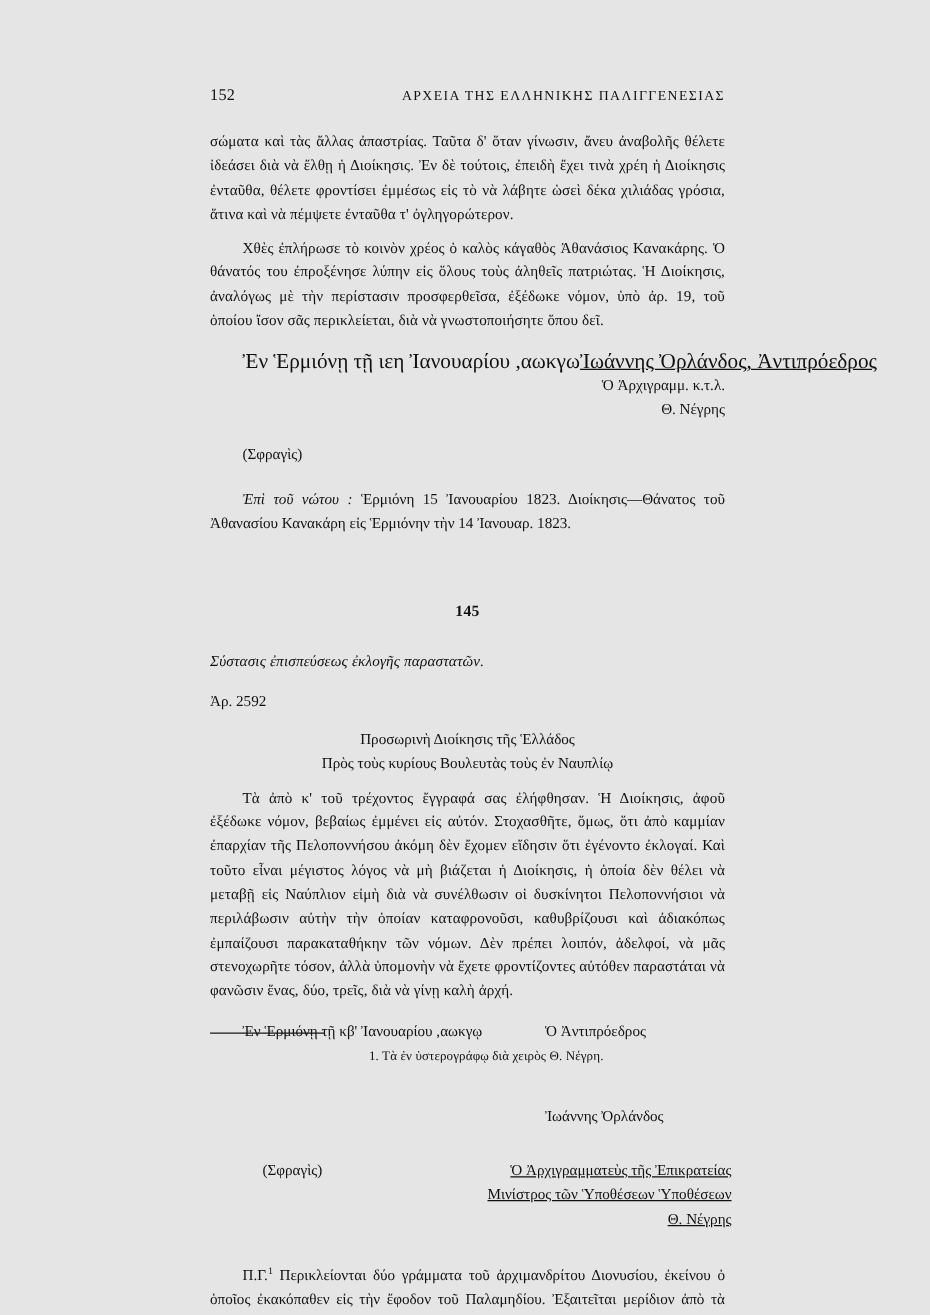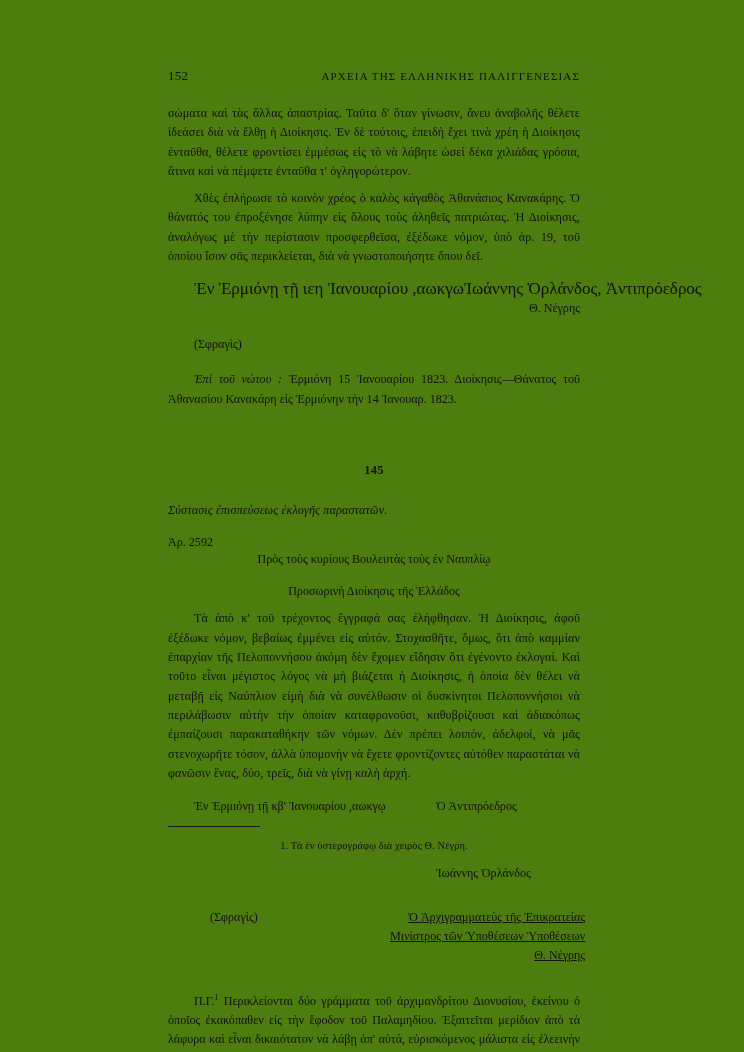--- a/index.html
+++ b/index.html
@@ -4,21 +4,21 @@
 <style>
   html, body {
     margin: 0;
     padding: 0;
     background: #ffffff;
   }
   .page {
     position: relative;
     width: 744px;
     height: 1052px;
-    background: #4d7c0f;
+    background: #e5e5e5;
     margin: 0 auto;
     overflow: hidden;
     font-family: "Liberation Serif", "DejaVu Serif", serif;
     color: #111111;
   }
   .content {
     position: absolute;
     left: 168px;
     top: 68px;
     width: 412px;
@@ -68,20 +68,21 @@
   }
   .sigrow .left {
     flex: 0 0 245px;
     padding-left: 26px;
     white-space: nowrap;
   }
   .sigrow .right {
     flex: 1 1 auto;
     text-align: right;
     white-space: nowrap;
+    text-decoration: underline;
   }
   .rightcol {
     text-align: right;
     font-size: 12.1px;
     line-height: 19.3px;
     white-space: nowrap;
   }
   .seal {
     font-size: 12.1px;
     line-height: 19.3px;
@@ -179,21 +180,21 @@
   .fnrule {
     position: absolute;
     left: 168px;
     top: 826px;
     width: 92px;
     height: 0;
     border-top: 1.6px solid #1a1a1a;
   }
   .footnote {
     position: absolute;
-    left: 168px;
+    left: 183px;
     top: 838px;
     width: 412px;
     font-size: 10.4px;
     line-height: 15px;
     text-align: center;
     letter-spacing: 0.1px;
   }
 </style>
 </head>
 <body>
@@ -208,37 +209,38 @@
     </div>
 
     <p class="body">σώματα καὶ τὰς ἄλλας ἀπαστρίας. Ταῦτα δ' ὅταν γίνωσιν, ἄνευ ἀναβολῆς θέλετε ἰδεάσει διὰ νὰ ἔλθῃ ἡ Διοίκησις. Ἐν δὲ τούτοις, ἐπειδὴ ἔχει τινὰ χρέη ἡ Διοίκησις ἐνταῦθα, θέλετε φροντίσει ἐμμέσως εἰς τὸ νὰ λάβητε ὡσεὶ δέκα χιλιάδας γρόσια, ἅτινα καὶ νὰ πέμψετε ἐνταῦθα τ' ὀγληγορώτερον.</p>
 
     <p class="body indent gap">Χθὲς ἐπλήρωσε τὸ κοινὸν χρέος ὁ καλὸς κάγαθὸς Ἀθανάσιος Κανακάρης. Ὁ θάνατός του ἐπροξένησε λύπην εἰς ὅλους τοὺς ἀληθεῖς πατριώτας. Ἡ Διοίκησις, ἀναλόγως μὲ τὴν περίστασιν προσφερθεῖσα, ἐξέδωκε νόμον, ὑπὸ ἀρ. 19, τοῦ ὁποίου ἴσον σᾶς περικλείεται, διὰ νὰ γνωστοποιήσητε ὅπου δεῖ.</p>
 
     <div class="sigrow">
       <div class="left">Ἐν Ἑρμιόνῃ τῇ ιεη Ἰανουαρίου ,αωκγω</div>
       <div class="right">Ἰωάννης Ὀρλάνδος, Ἀντιπρόεδρος</div>
     </div>
+    <div class="rightcol">Ὁ Ἀρχιγραμμ. κ.τ.λ.</div>
     <div class="rightcol">Θ. Νέγρης</div>
 
     <div class="seal">(Σφραγὶς)</div>
 
     <div class="note">
       <span class="ital">Ἐπὶ τοῦ νώτου :</span>
       <span>Ἑρμιόνη 15 Ἰανουαρίου 1823. Διοίκησις—Θάνατος τοῦ Ἀθανασίου Κανακάρη εἰς Ἑρμιόνην τὴν 14 Ἰανουαρ. 1823.</span>
     </div>
 
     <div class="docnum">145</div>
 
     <div class="summary">Σύστασις ἐπισπεύσεως ἐκλογῆς παραστατῶν.</div>
 
     <div class="arnum">Ἀρ. 2592</div>
 
+    <div class="centerline first">Προσωρινὴ Διοίκησις τῆς Ἑλλάδος</div>
     <div class="centerline">Πρὸς τοὺς κυρίους Βουλευτὰς τοὺς ἐν Ναυπλίῳ</div>
-    <div class="centerline first">Προσωρινὴ Διοίκησις τῆς Ἑλλάδος</div>
 
     <p class="body indent gap">Τὰ ἀπὸ κ' τοῦ τρέχοντος ἔγγραφά σας ἐλήφθησαν. Ἡ Διοίκησις, ἀφοῦ ἐξέδωκε νόμον, βεβαίως ἐμμένει εἰς αὐτόν. Στοχασθῆτε, ὅμως, ὅτι ἀπὸ καμμίαν ἐπαρχίαν τῆς Πελοποννήσου ἀκόμη δὲν ἔχομεν εἴδησιν ὅτι ἐγένοντο ἐκλογαί. Καὶ τοῦτο εἶναι μέγιστος λόγος νὰ μὴ βιάζεται ἡ Διοίκησις, ἡ ὁποία δὲν θέλει νὰ μεταβῇ εἰς Ναύπλιον εἰμὴ διὰ νὰ συνέλθωσιν οἱ δυσκίνητοι Πελοποννήσιοι νὰ περιλάβωσιν αὐτὴν τὴν ὁποίαν καταφρονοῦσι, καθυβρίζουσι καὶ ἀδιακόπως ἐμπαίζουσι παρακαταθήκην τῶν νόμων. Δὲν πρέπει λοιπόν, ἀδελφοί, νὰ μᾶς στενοχωρῆτε τόσον, ἀλλὰ ὑπομονὴν νὰ ἔχετε φροντίζοντες αὐτόθεν παραστάται νὰ φανῶσιν ἕνας, δύο, τρεῖς, διὰ νὰ γίνῃ καλὴ ἀρχή.</p>
 
     <div class="sig145">
       <div class="left">Ἐν Ἑρμιόνῃ τῇ κβ' Ἰανουαρίου ,αωκγῳ</div>
       <div class="right">
         <span class="ln">Ὁ Ἀντιπρόεδρος</span>
         <span class="ln r">Ἰωάννης Ὀρλάνδος</span>
       </div>
     </div>

